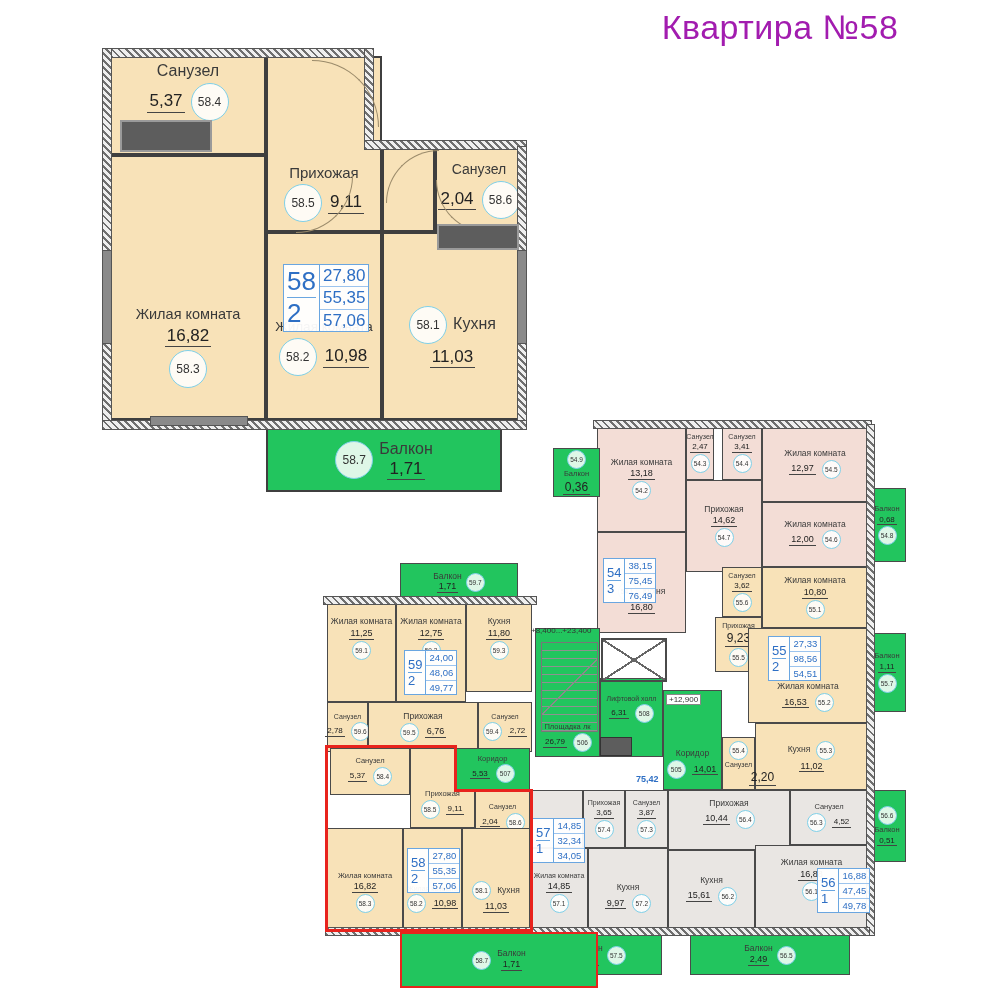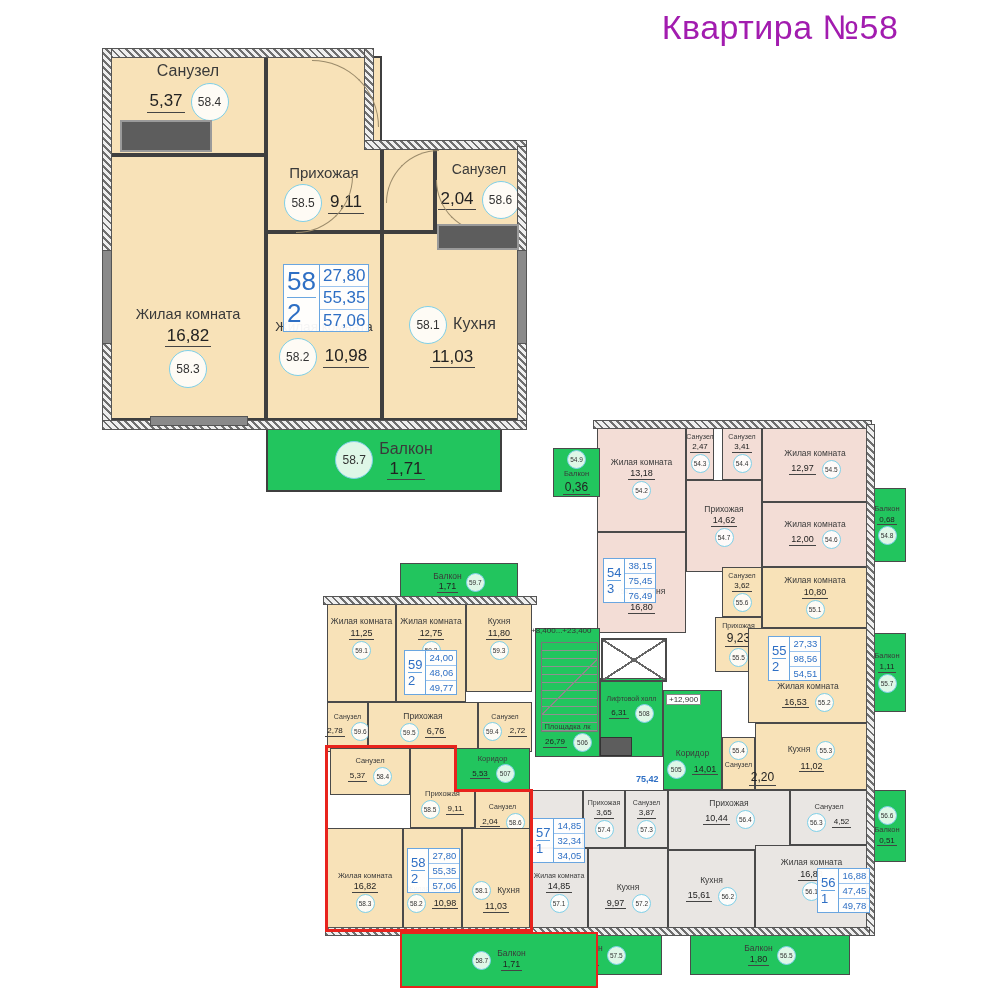--- a/index.html
+++ b/index.html
@@ -496,21 +496,21 @@
         </div>
       <div class="ic ir">
           <span>16,88</span>
         <span>47,45</span>
         <span>49,78</span>
         </div>
     </div>
     <div class="room w" style="left:690px;top:935px;width:160px;height:40px;flex-direction:row;gap:4px;">
       <span style="display:flex;flex-direction:column;align-items:center;">
         <span class="rn">Балкон</span>
-        <span class="ra">1,80</span>
+        <span class="ra">2,49</span>
       </span>
       <span class="bdg">56.5</span>
     </div>
     <div class="room w" style="left:868px;top:790px;width:38px;height:72px;">
       <span class="bdg">56.6</span>
       <span class="rn" style="font-size:7.5px;">Балкон</span>
       <span class="ra" style="font-size:8px;">0,51</span>
     </div>
   </div>
 </div>

